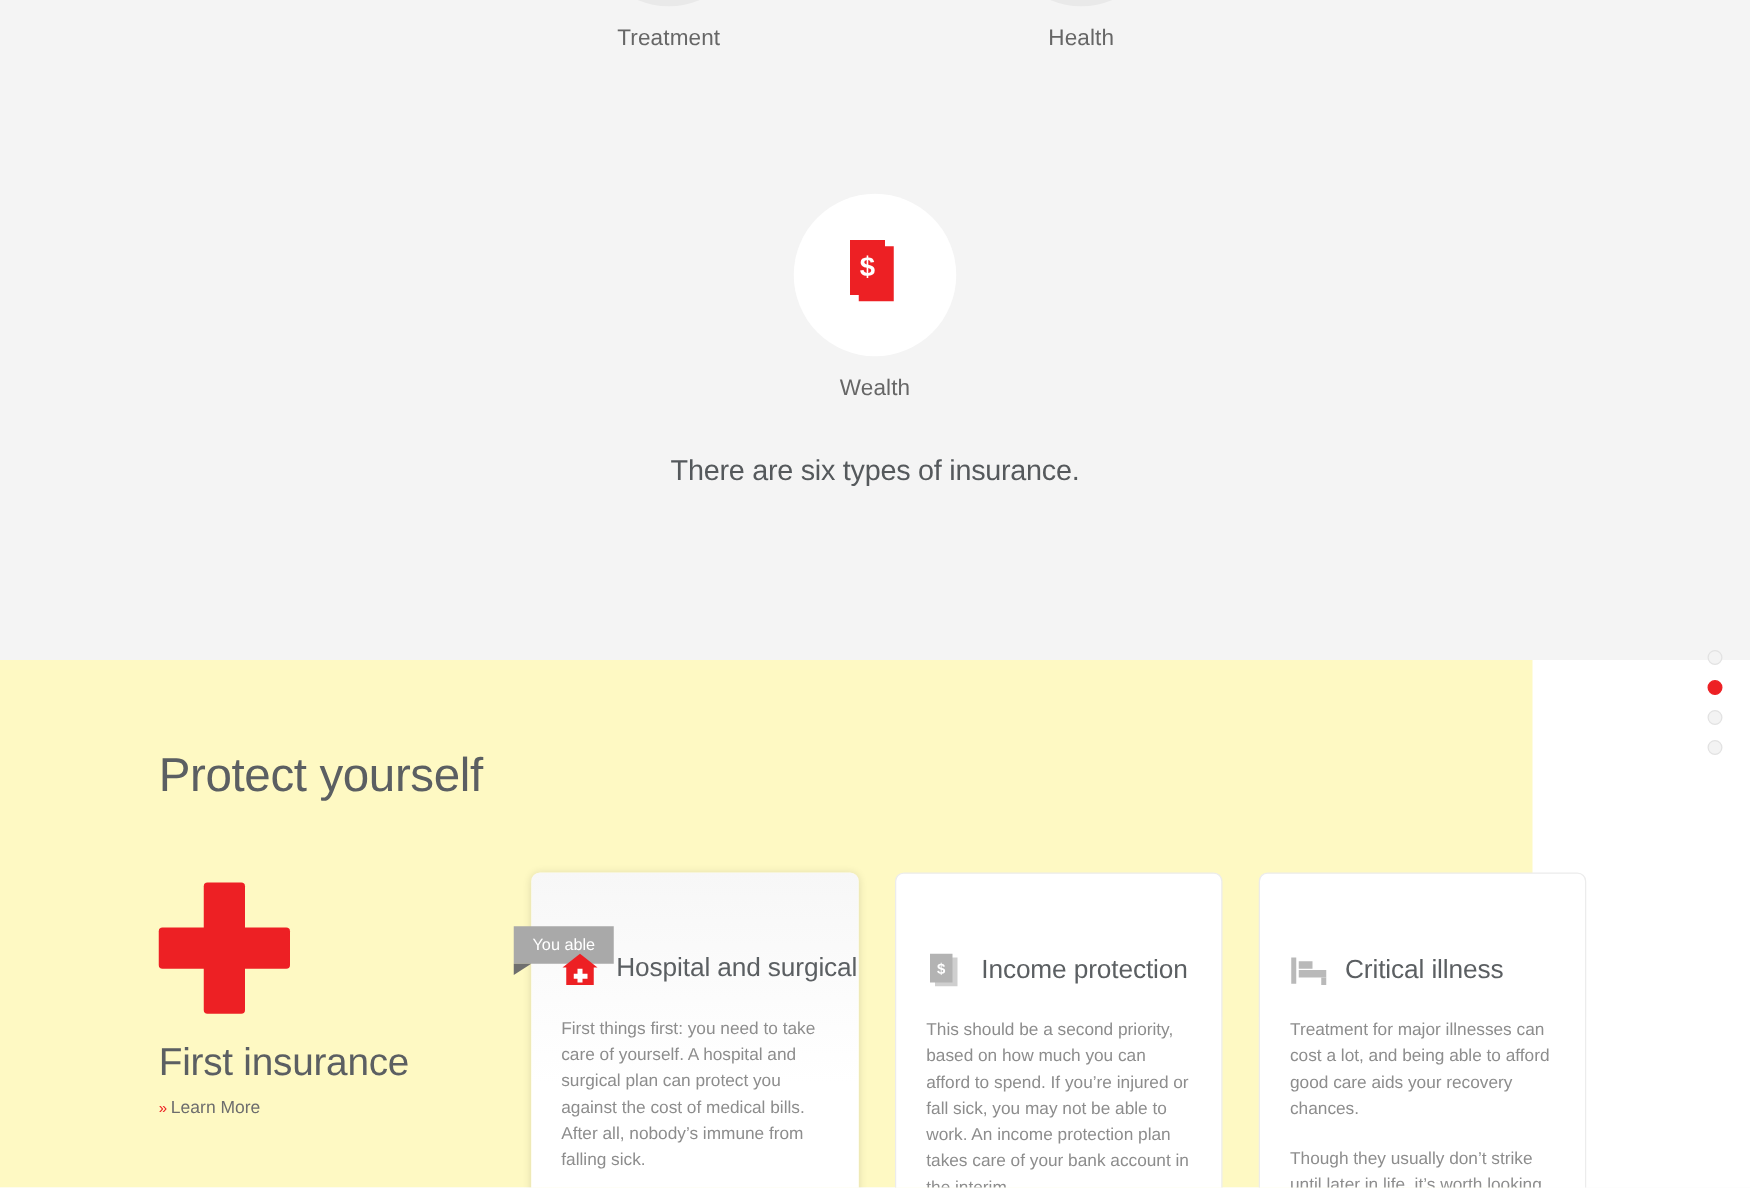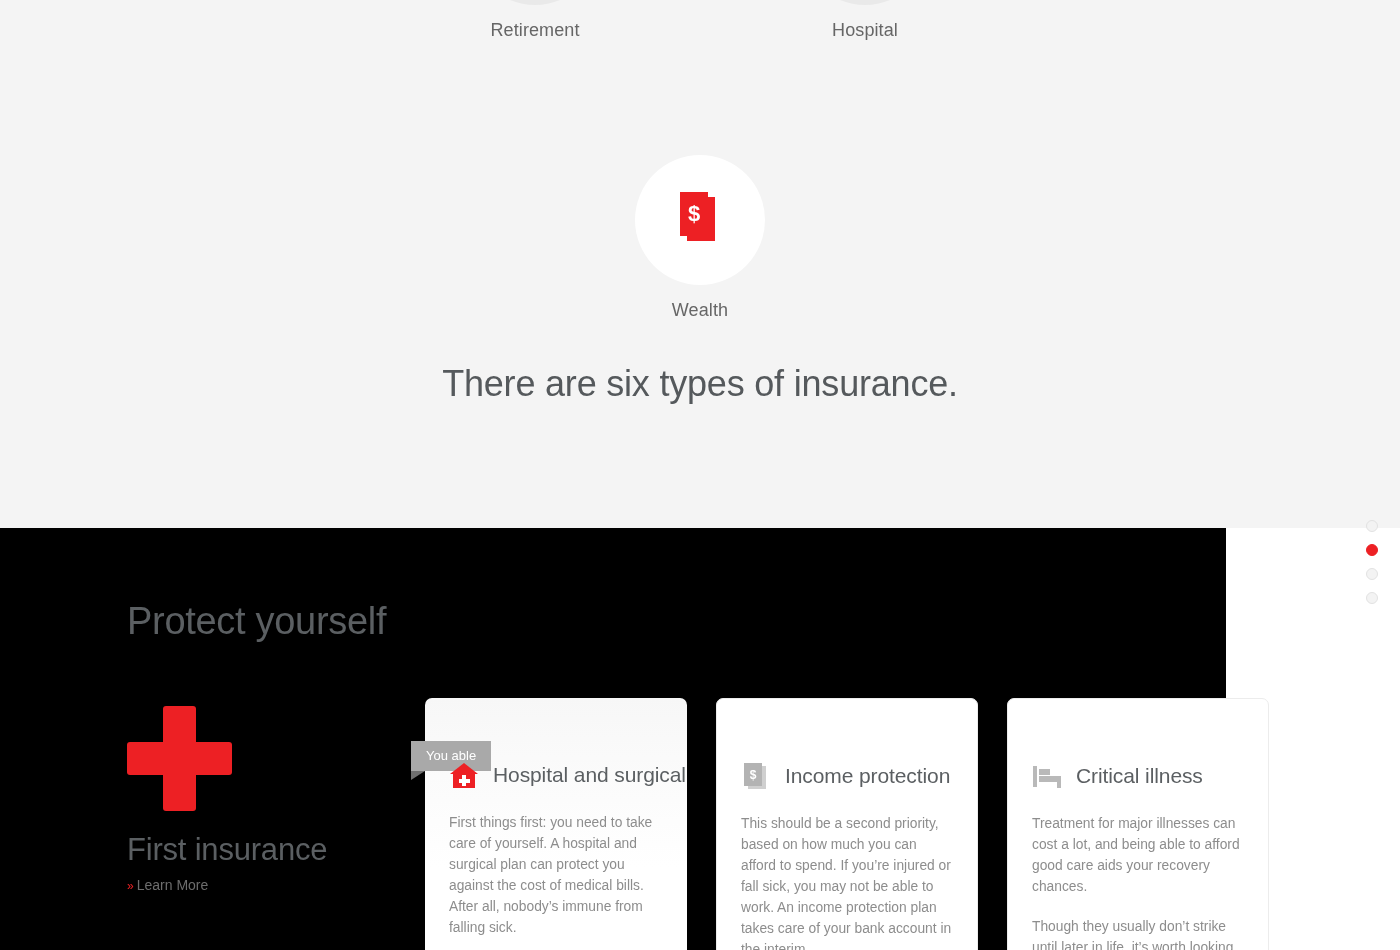--- a/index.html
+++ b/index.html
@@ -45,21 +45,21 @@
   .node-retirement  { left: 470px; top: 55px;  width: 130px; }
   .node-wealth      { left: 635px; top: 335px; width: 130px; }
   .node-general     { left: 800px; top: 55px;  width: 130px; }
 
   
   .hero-title {
     position: absolute;
     left: 0; top: 363px;
     width: 1400px;
     text-align: center;
-    font-size: 36px;
+    font-size: 23px;
     font-weight: 400;
     color: #55595c;
     letter-spacing: -0.2px;
   }
   .hero-sub {
     position: absolute;
     left: 50%; top: 412px;
     transform: translateX(-50%);
     width: 580px;
     text-align: center;
@@ -83,21 +83,21 @@
     border: 1px solid #e2e2e2;
     cursor: pointer;
   }
   .pager .dot.active { background: #ed2024; border-color: #ed2024; }
 
   
   .protect {
     position: absolute;
     left: 0; top: 528px;
     width: 1226px; height: 422px;
-    background: #000000;
+    background: #fef9c3;
   }
   .protect-title {
     position: absolute;
     left: 127px; top: 72px;
     font-size: 38px;
     font-weight: 400;
     color: #5b5f62;
     letter-spacing: -0.3px;
   }
 
@@ -220,39 +220,39 @@
 <div class="page">
 
   <section class="hero">
 
     <div class="wheel">
 
       <div class="node node-retirement">
         <div class="circle grey">
           
         </div>
-        <div class="caption">Retirement</div>
+        <div class="caption">Treatment</div>
       </div>
 
       <div class="node node-wealth">
         <div class="circle white">
           <svg class="glyph" width="50" height="62" viewBox="0 0 50 62">
             <rect x="12" y="8" width="28" height="44" fill="#ed2024"></rect>
             <rect x="5" y="3" width="28" height="44" fill="#ed2024"></rect>
             <text x="19" y="32" font-family="Liberation Sans, sans-serif" font-size="22" font-weight="bold" fill="#ffffff" text-anchor="middle">$</text>
           </svg>
         </div>
         <div class="caption">Wealth</div>
       </div>
 
       <div class="node node-general">
         <div class="circle grey">
           
         </div>
-        <div class="caption">Hospital</div>
+        <div class="caption">Health</div>
       </div>
 
     </div>
 
     <h1 class="hero-title">There are six types of insurance.</h1>
   </section>
 
   <nav class="pager">
     <span class="dot"></span>
     <span class="dot active"></span>

